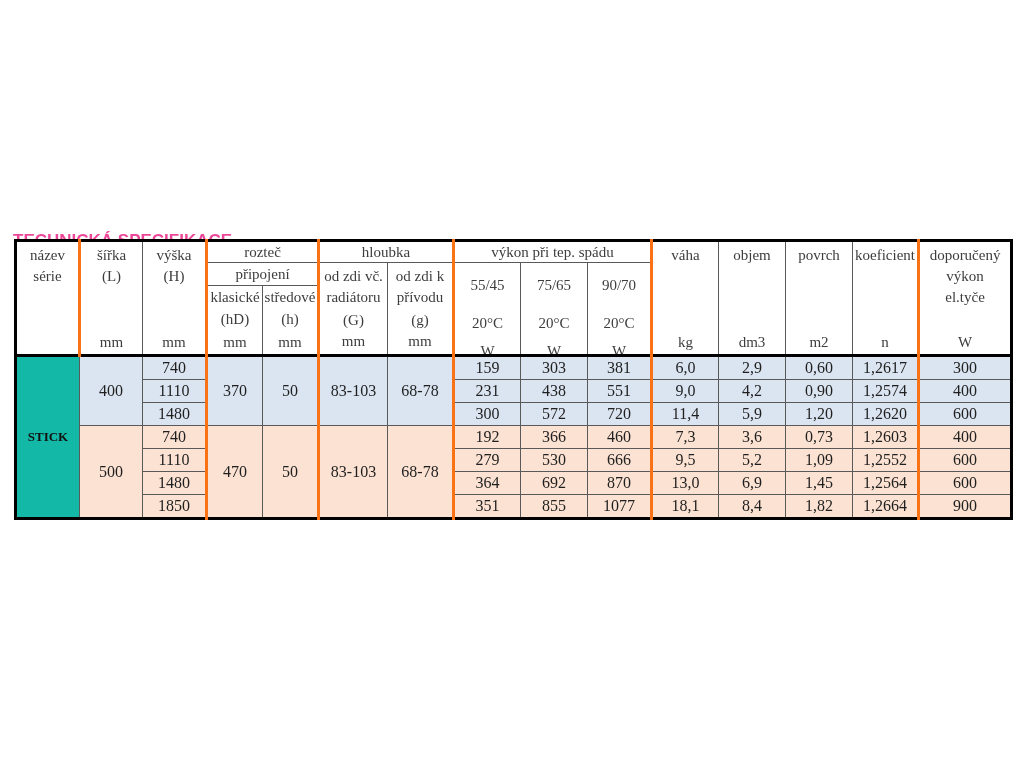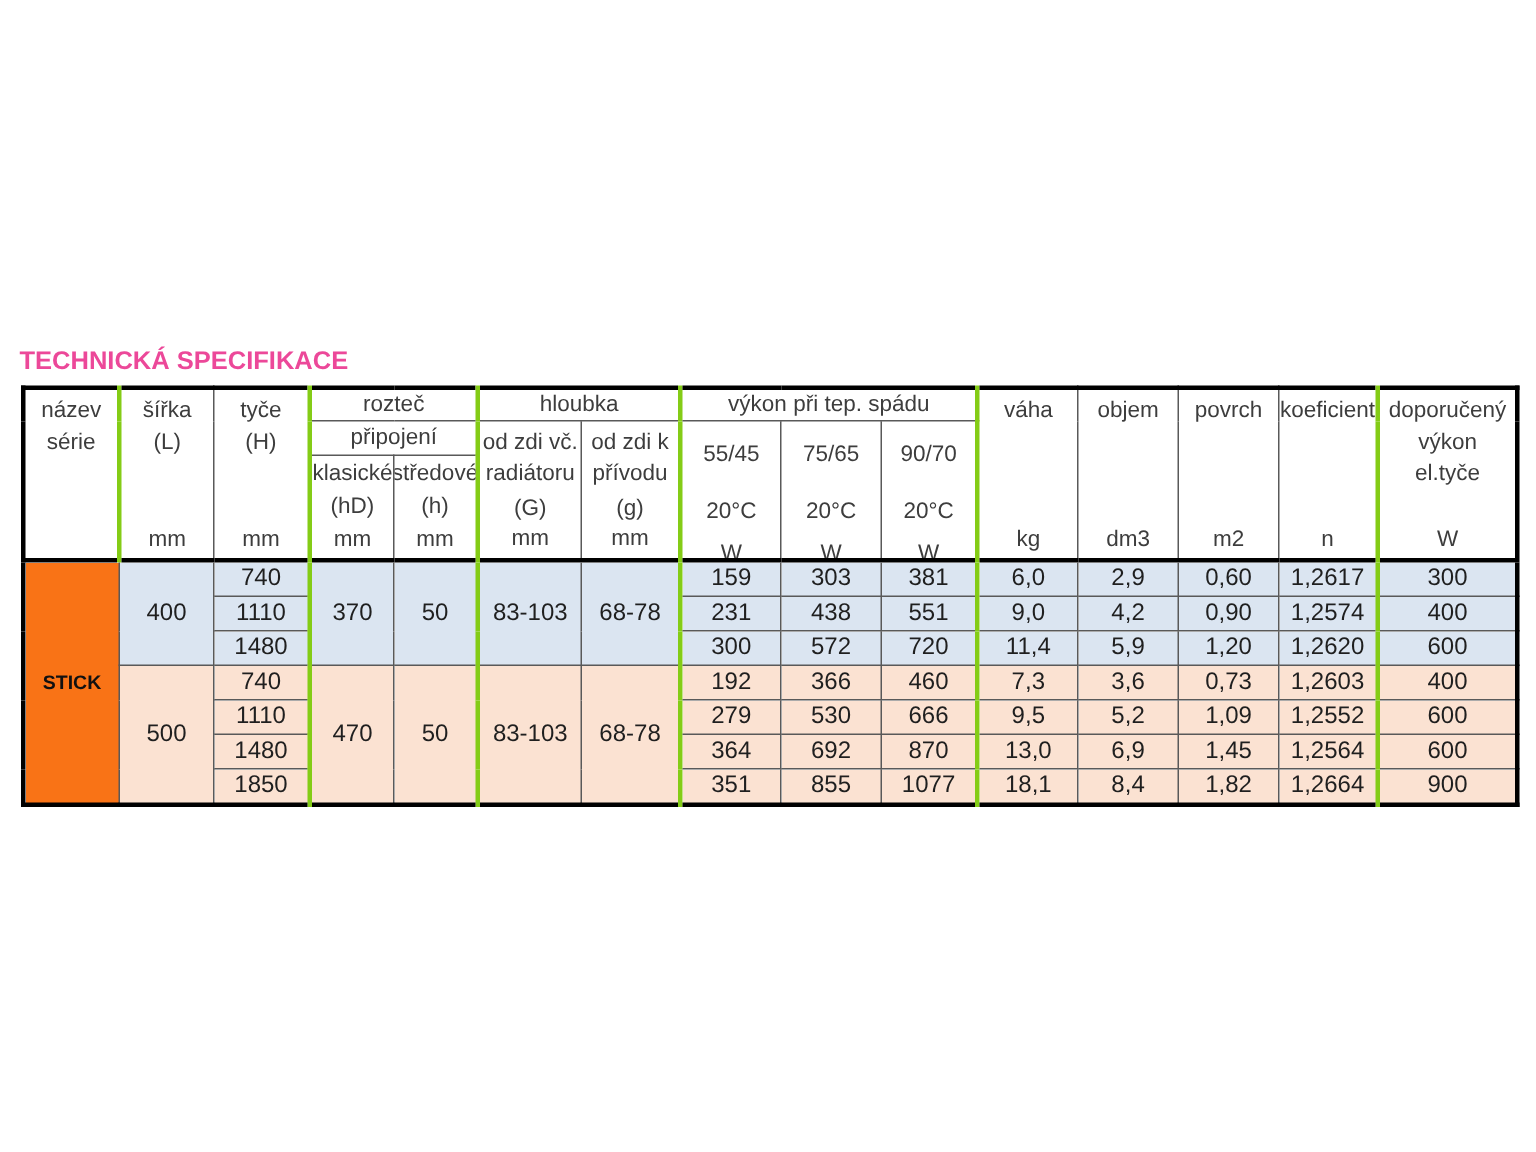--- a/index.html
+++ b/index.html
@@ -1,38 +1,38 @@
 <!DOCTYPE html>
 <html style="--blue: #dbe5f1; --orange: #fbe2d2;"><head>
 <meta charset="utf-8">
 <style>
   html,body{margin:0;padding:0;background:#ffffff;}
   body{width:1024px;height:768px;position:relative;
        font-family:"Liberation Sans","DejaVu Sans",sans-serif;}
   .page-title{position:absolute;left:13px;top:231px;font-size:17px;
        font-weight:bold;color:#ec4899;text-align:right;}
-  table.spec{position:absolute;left:14px;top:257px;width:996px;
-       border-collapse:collapse;table-layout:fixed;border:3px solid #000;}
+  table.spec{position:absolute;left:14px;top:239px;width:996px;
+       border-collapse:collapse;table-layout:fixed;border:3px solid #000;font-family:Liberation Serif, serif;}
   th,td{border:1px solid #595959;padding:0;text-align:center;overflow:hidden;}
   thead th{font-weight:normal;color:#3d3d3d;font-size:15px;vertical-align:top;background:#fff;}
   thead th.grp{vertical-align:middle;line-height:20px;}
   tr.h1{height:22px;} tr.h2{height:22px;} tr.h3{height:68px;}
   tbody td{font-size:16px;color:#1f1f1f;height:22px;line-height:20px;vertical-align:middle;}
-  .gl{border-left:3px solid #84cc16;}
+  .gl{border-left:3px solid #f97316;}
   tbody tr.first td{border-top:3px solid #000;}
   .vcell{display:flex;flex-direction:column;justify-content:space-between;
        align-items:center;padding:3px 0 3px 0;}
   .vcell.full{height:106px;}
   .vcell.mid{height:84px;}
   .vcell.small{height:62px;}
   .vcell.topOnly{justify-content:flex-start;}
   .pre{white-space:pre-line;line-height:21px;}
   .pre.wide{line-height:38px;}
   .unit{line-height:18px;}
-  td.serie{background:#f97316;font-weight:bold;font-size:13px;color:#111;}
+  td.serie{background:#14b8a6;font-weight:bold;font-size:13px;color:#111;}
   .blue{background:var(--blue,#dbe5f1);}
   .orange{background:var(--orange,#fbe2d2);}
 </style>
 </head>
 <body>
 
 <div class="page-title">TECHNICKÁ SPECIFIKACE</div>
 
 <table class="spec">
   <colgroup>
@@ -62,21 +62,21 @@
       </th>
       <th rowspan="3" class="gl">
         <div class="vcell full">
             <span class="pre">šířka
 (L)</span>
             <span class="unit">mm</span>
           </div>
       </th>
       <th rowspan="3">
         <div class="vcell full">
-            <span class="pre">tyče
+            <span class="pre">výška
 (H)</span>
             <span class="unit">mm</span>
           </div>
       </th>
       <th colspan="2" class="gl grp">rozteč</th>
       <th colspan="2" class="gl grp">hloubka</th>
       <th colspan="3" class="gl grp">výkon při tep.  spádu</th>
       <th rowspan="3" class="gl">
         <div class="vcell full">
             <span class="pre">váha</span>

